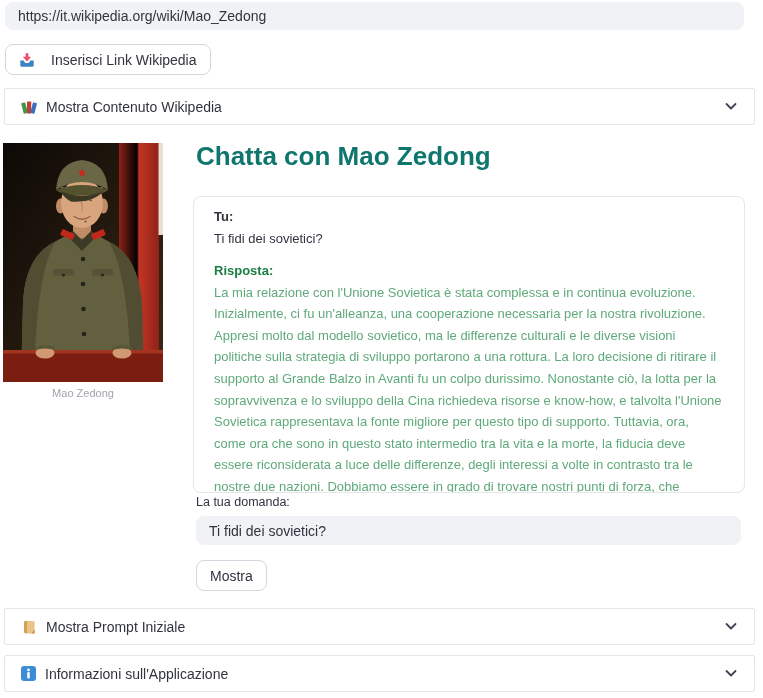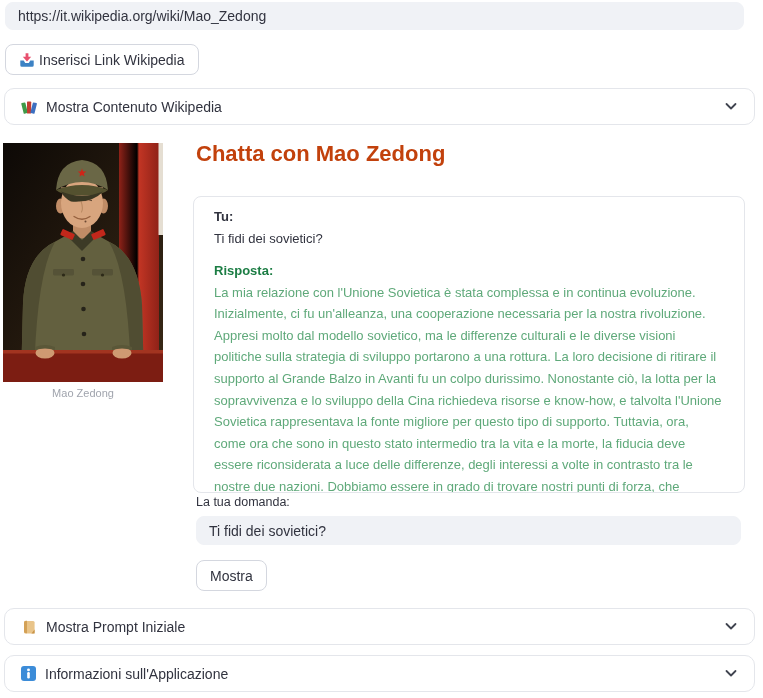--- a/index.html
+++ b/index.html
@@ -8,39 +8,39 @@
   .page { position:relative; width:763px; height:698px; background:#fff; overflow:hidden; }
 
   .text-input {
     position:absolute; background:#f0f2f6; border:1px solid #f0f2f6; border-radius:8px;
     font-size:14px; color:#31333f; padding:10px 12px; font-family:inherit; outline:none;
   }
   .url-input { left:5px; top:2px; width:739px; height:28px; }
   .question-input { left:196px; top:516px; width:545px; height:29px; }
 
   .btn {
-    position:absolute; display:inline-flex; align-items:center; gap:4px;
+    position:absolute; display:inline-flex; align-items:center; gap:16px;
     background:#fff; border:1px solid #d4d7df; border-radius:8px;
     font-size:14px; color:#31333f; padding:0 13px; height:31px; cursor:pointer; font-family:inherit;
   }
   .insert-btn { left:5px; top:44px; }
   .invia-btn { left:196px; top:560px; }
 
   .expander {
     position:absolute; left:4px; width:751px; height:37px;
-    border:1px solid #e4e6eb; border-radius:10px; background:#fff;
+    border:1px solid #e4e6eb; border-radius:2px; background:#fff;
     display:flex; align-items:center; gap:9px; padding:0 16px;
     font-size:14px; color:#31333f; cursor:pointer;
   }
   .exp-content { top:88px; }
   .exp-prompt  { top:608px; }
   .exp-info    { top:655px; }
   .expander .chevron { margin-left:auto; display:flex; align-items:center; }
 
-  .page-title { position:absolute; left:196px; top:141px; font-size:22px; font-weight:bold; color:#c2410c; margin:0; }
+  .page-title { position:absolute; left:196px; top:141px; font-size:26px; font-weight:bold; color:#0f766e; margin:0; }
 
   .chat-box {
     position:absolute; left:193px; top:196px; width:552px; height:297px;
     border:1px solid #e4e6eb; border-radius:8px; padding:9px 20px;
     font-size:13px; line-height:1.66; overflow:hidden;
   }
   .chat-box p { margin:0; }
   .user-label   { font-weight:bold; }
   .user-message { margin:0 0 11px 0 !important; }
   .answer-label { font-weight:bold; }

